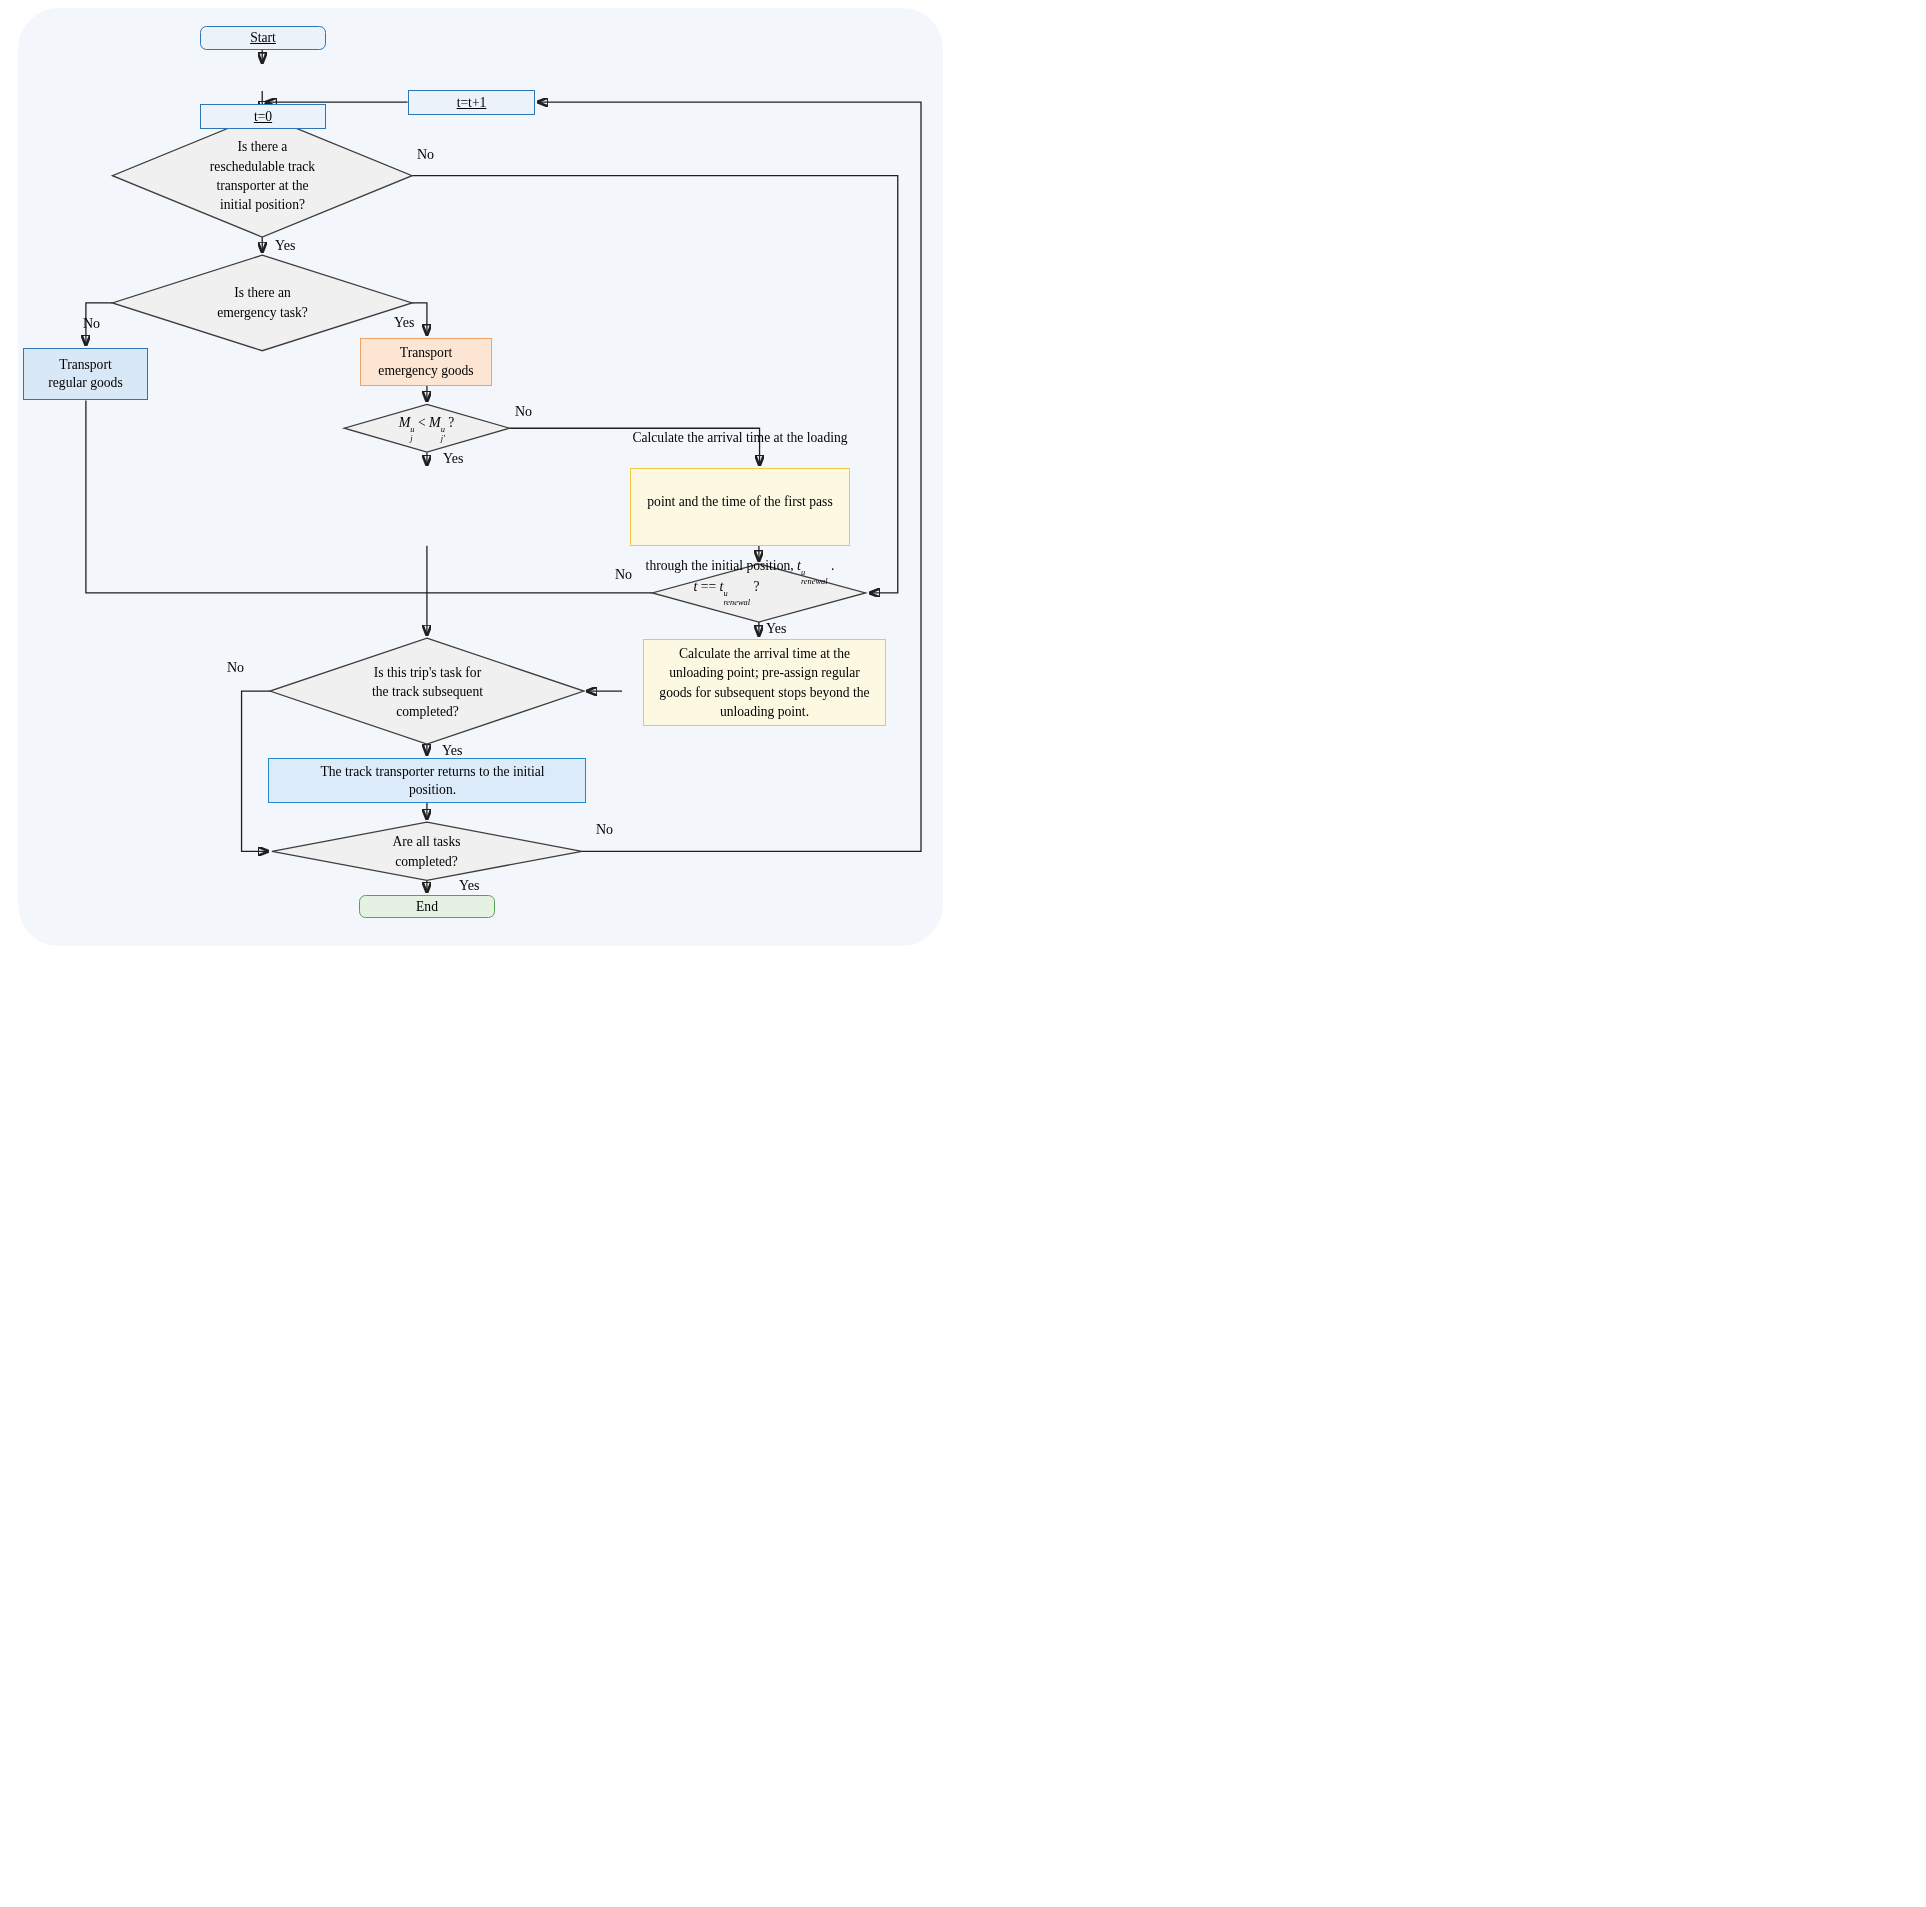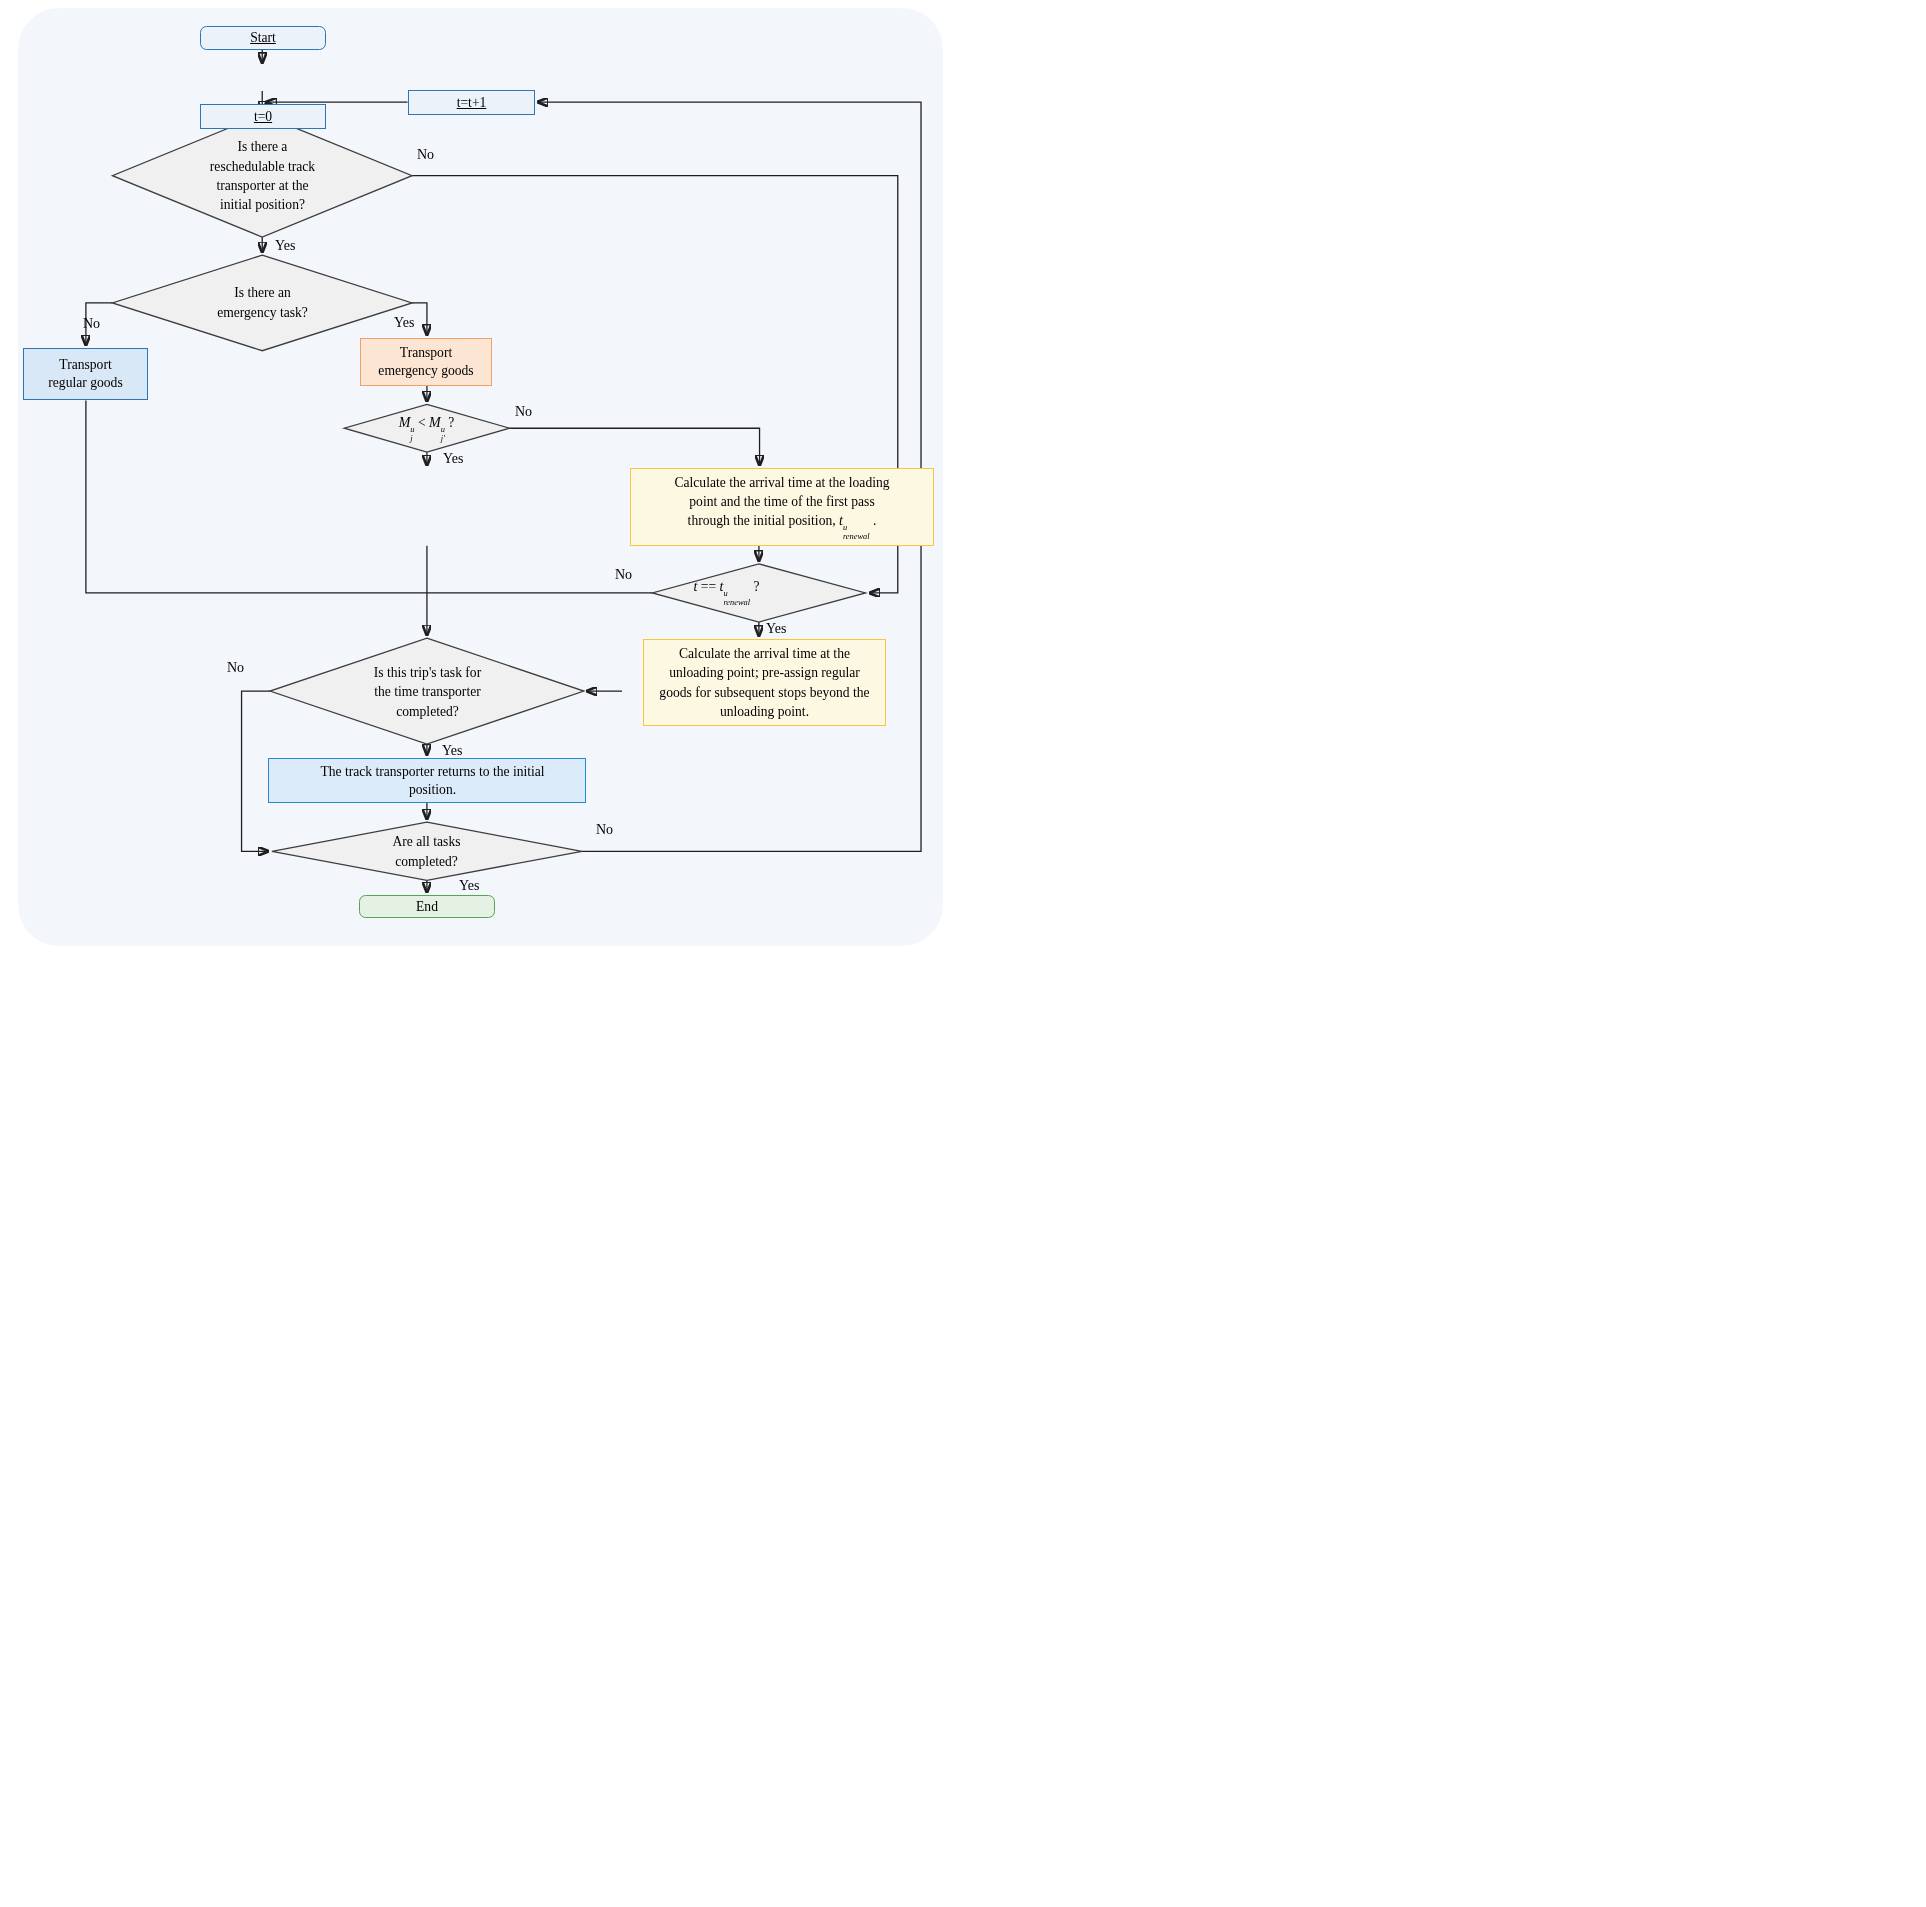--- a/index.html
+++ b/index.html
@@ -95,21 +95,21 @@
     <div>Transport</div>
     <div>regular goods</div>
   </div>
 
   <div class="box v-emg" style="left:360px;top:338px;width:132px;height:48px;">
     <div>Transport</div>
     <div>emergency goods</div>
   </div>
 
 
-  <div class="box v-proc" style="left:630px;top:468px;width:304px;height:78px;">
+  <div class="box v-proc" style="left:630px;top:468px;width:220px;height:78px;gap:45px;">
     <div>Calculate the arrival time at the loading</div>
     <div>point and the time of the first pass</div>
     <div class="nowrap"><span>through the initial position, </span><span class="math">t</span><span class="stack">
           <span>u</span>
           <span>renewal</span>
         </span><span> .</span></div>
   </div>
 
   <div class="box v-proc" style="left:636px;top:639px;width:243px;height:87px;margin-left:7px;">
     <div>Calculate the arrival time at the</div>
@@ -151,21 +151,21 @@
 
   <div class="dtext nowrap" style="left:633px;top:566px;width:187px;height:53px;">
     <div><span class="math">t</span>&nbsp;<span>==</span>&nbsp;<span class="math">t</span><span class="stack">
           <span>u</span>
           <span>renewal</span>
         </span>&nbsp;<span>?</span></div>
   </div>
 
   <div class="dtext" style="left:311px;top:641px;width:233px;height:102px;">
     <div>Is this trip's task for</div>
-      <div>the time transporter</div>
+      <div>the track subsequent</div>
     <div>completed?</div>
   </div>
 
   <div class="dtext" style="left:310px;top:825px;width:233px;height:53px;">
     <div>Are all tasks</div>
       <div>completed?</div>
   </div>
 
   <div class="elabel" style="left:417px;top:147px;">No</div>
   <div class="elabel" style="left:275px;top:238px;">Yes</div>

